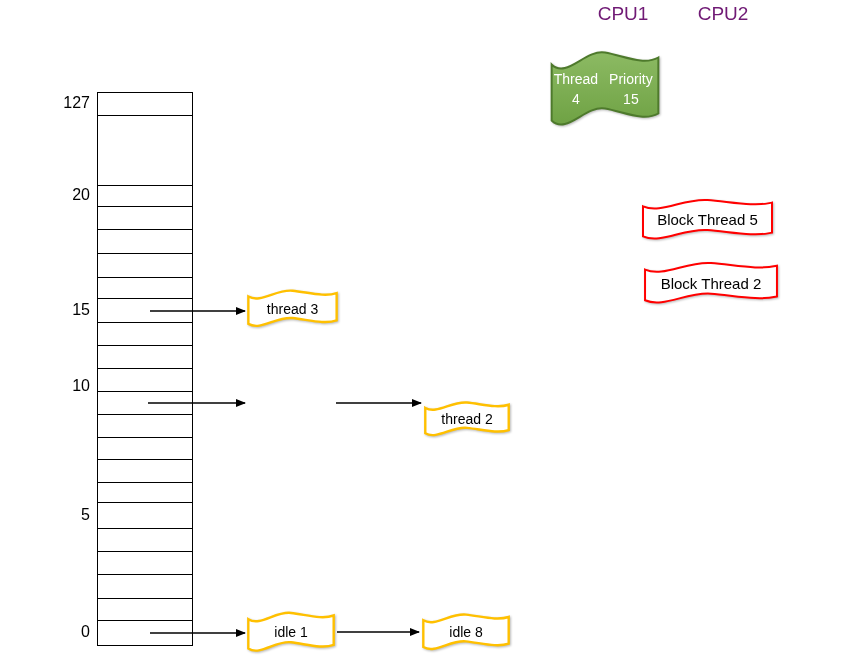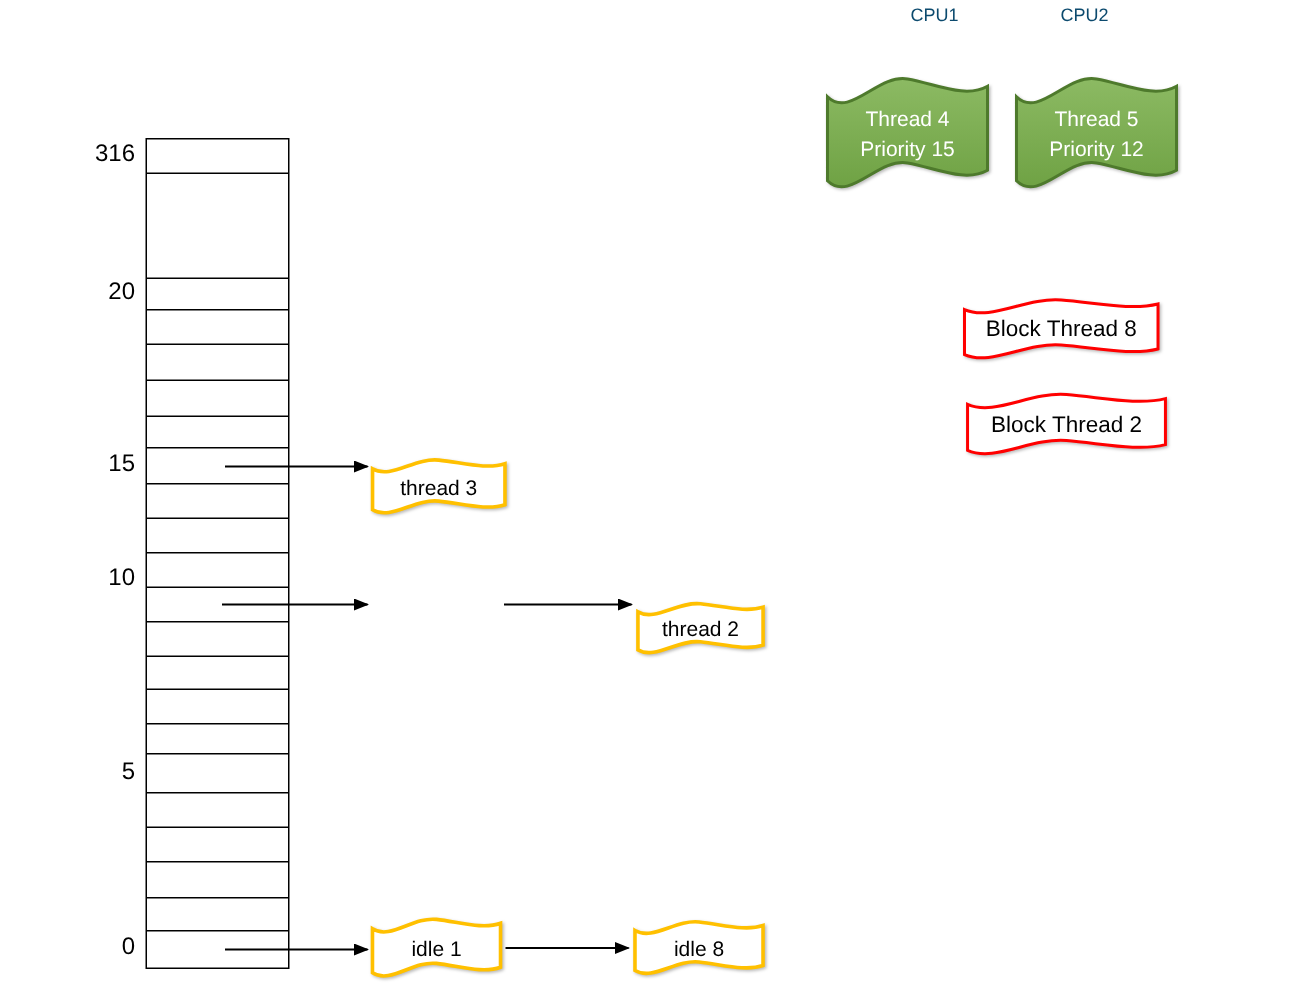--- a/index.html
+++ b/index.html
@@ -34,27 +34,27 @@
   }
   .node .lbl {
     position:absolute; left:0; top:0; right:0; bottom:0;
     display:flex; align-items:center; justify-content:center;
     font-size:14px; color:#000000; text-align:center;
   }
   .wave-yellow { stroke:#FFC000; stroke-width:2.4; fill:#ffffff; }
   .wave-green  { stroke:#4E7A2C; stroke-width:2;   fill:url(#gGrad); }
   .wave-red    { stroke:#FF0000; stroke-width:2;   fill:#ffffff; }
 
-  .node.green .lbl { color:#ffffff; flex-direction:column; line-height:20px; font-size:14px; }
+  .node.green .lbl { color:#ffffff; line-height:20px; font-size:14px; }
   .node.red .lbl { font-size:15px; }
 
   
   .cpuhdr {
     position:absolute; top:3px; width:90px; text-align:center;
-    font-size:12px; color:#0c4a6e;
+    font-size:19px; color:#701a75;
   }
 </style>
 </head>
 <body>
 
 <div class="canvas">
 
   <svg width="0" height="0" style="position:absolute" aria-hidden="true">
     <defs>
       <path id="waveP" vector-effect="non-scaling-stroke" d="M 1.5,12.5 C 15,23 32,1.5 50,4 C 67,6.3 85,13.5 98.5,7.5
@@ -84,41 +84,41 @@
       <div class="lrow" style="height: 23px;"></div>
       <div class="lrow" style="height: 20px;"></div>
       <div class="lrow" style="height: 26px;"></div>
       <div class="lrow" style="height: 23px;"></div>
       <div class="lrow" style="height: 23px;"></div>
       <div class="lrow" style="height: 24px;"></div>
       <div class="lrow" style="height: 22px;"></div>
       <div class="lrow" style="height: 24px;"></div>
     </div>
 
-  <div class="plabel" style="top:94px">316</div>
+  <div class="plabel" style="top:94px">127</div>
   <div class="plabel" style="top:186px">20</div>
   <div class="plabel" style="top:301px">15</div>
   <div class="plabel" style="top:377px">10</div>
   <div class="plabel" style="top:506px">5</div>
   <div class="plabel" style="top:623px">0</div>
 
   <svg class="overlay" width="865" height="668">
     <defs>
       <marker id="ah" markerUnits="userSpaceOnUse" markerWidth="11" markerHeight="9" refX="9" refY="4" orient="auto">
         <path d="M0,0 L10,4 L0,8 Z" fill="#000000"></path>
       </marker>
     </defs>
     <line x1="150" y1="311" x2="245" y2="311" stroke="#000000" stroke-width="1.3" marker-end="url(#ah)"></line>
     <line x1="148" y1="403" x2="245" y2="403" stroke="#000000" stroke-width="1.3" marker-end="url(#ah)"></line>
     <line x1="336" y1="403" x2="421" y2="403" stroke="#000000" stroke-width="1.3" marker-end="url(#ah)"></line>
     <line x1="150" y1="633" x2="245" y2="633" stroke="#000000" stroke-width="1.3" marker-end="url(#ah)"></line>
     <line x1="337" y1="632" x2="419" y2="632" stroke="#000000" stroke-width="1.3" marker-end="url(#ah)"></line>
   </svg>
 
-  <div class="node yellow" style="left:247px; top:304px; width:91px; height:41px">
+  <div class="node yellow" style="left:247px; top:288px; width:91px; height:41px">
     <svg class="wave" viewBox="0 0 100 60" preserveAspectRatio="none">
         <use href="#waveP" class="wave-yellow"></use>
       </svg>
     <div class="lbl">thread 3</div>
   </div>
 
 
   <div class="node yellow" style="left:424px; top:400px; width:86px; height:38px">
     <svg class="wave" viewBox="0 0 100 60" preserveAspectRatio="none">
         <use href="#waveP" class="wave-yellow"></use>
@@ -146,35 +146,26 @@
   <div class="node green" style="left:550px; top:47px; width:110px; height:84px">
     <svg class="wave" viewBox="0 0 100 60" preserveAspectRatio="none">
         <use href="#waveP" class="wave-green"></use>
       </svg>
     <div class="lbl">
       <span>Thread 4</span>
       <span>Priority 15</span>
     </div>
   </div>
 
-  <div class="node green" style="left:676px; top:47px; width:110px; height:84px">
-    <svg class="wave" viewBox="0 0 100 60" preserveAspectRatio="none">
-        <use href="#waveP" class="wave-green"></use>
-      </svg>
-    <div class="lbl">
-      <span>Thread 5</span>
-      <span>Priority 12</span>
-    </div>
-  </div>
 
   <div class="node red" style="left:641px; top:197px; width:133px; height:45px">
     <svg class="wave" viewBox="0 0 100 60" preserveAspectRatio="none">
         <use href="#waveP" class="wave-red"></use>
       </svg>
-    <div class="lbl">Block Thread 8</div>
+    <div class="lbl">Block Thread 5</div>
   </div>
 
   <div class="node red" style="left:643px; top:260px; width:136px; height:46px">
     <svg class="wave" viewBox="0 0 100 60" preserveAspectRatio="none">
         <use href="#waveP" class="wave-red"></use>
       </svg>
     <div class="lbl">Block Thread 2</div>
   </div>
 
 </div>

